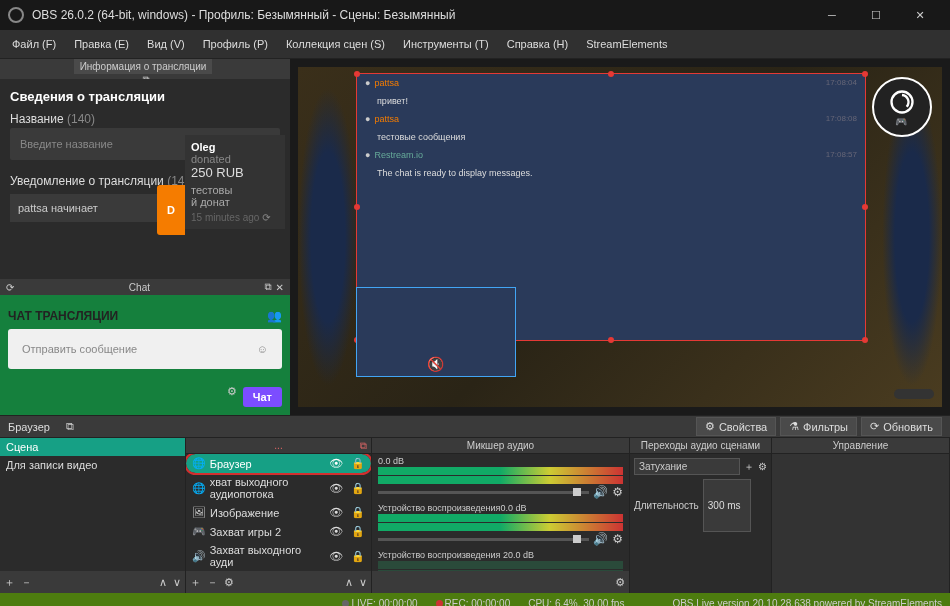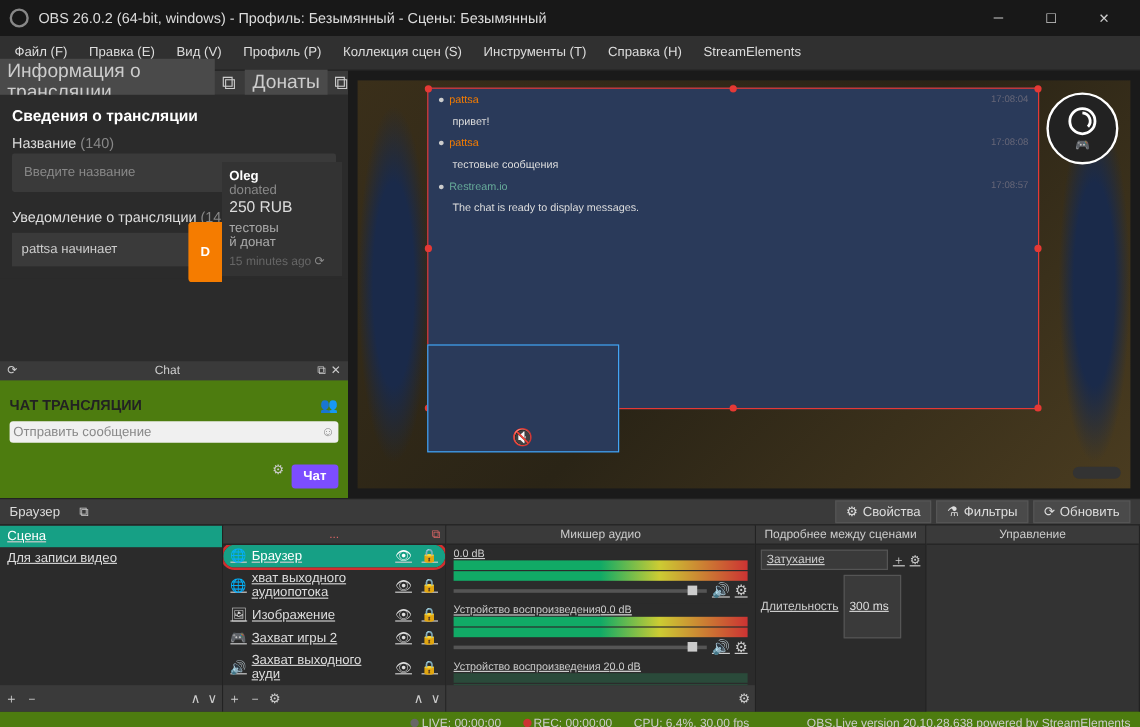--- a/index.html
+++ b/index.html
@@ -10,21 +10,21 @@
 .titlebar .title { flex: 1; color: #ddd; font-size: 12px; }
 .titlebar .win-btn { width: 44px; height: 30px; display: flex; align-items: center; justify-content: center; color: #ccc; }
 
 .menubar { background: #303030; height: 22px; display: flex; align-items: center; padding: 14px 4px; gap: 2px; border-bottom: 1px solid #222; }
 .menubar .mi { padding: 2px 8px; color: #ddd; }
 
 .content { display: flex; height: 356px; }
 
 
 .left { width: 290px; display: flex; flex-direction: column; background: #2b2b2b; }
-.tabs { display: flex; align-items: center; background: #3a3a3a; height: 20px; font-size: 16px; }
+.tabs { display: flex; align-items: center; background: #3a3a3a; height: 20px; font-size: 10px; flex-direction: column; }
 .tabs .tab { padding: 2px 6px; background: #4a4a4a; margin-right: 4px; }
 .tabs .pop { margin-left: 2px; }
 .broadcast { padding: 10px; background: #2b2b2b; }
 .broadcast h3 { font-size: 13px; color: #fff; margin-bottom: 8px; font-weight: 600; }
 .broadcast .lbl { font-size: 12px; color: #ddd; margin: 6px 0 2px; }
 .broadcast .cnt { color: #888; }
 .broadcast .inp { background: #3a3a3a; padding: 10px; border-radius: 2px; color: #888; }
 .broadcast .link { color: #5a8fd6; }
 .broadcast .notif { background: #3a3a3a; padding: 8px; margin-top: 6px; }
 
@@ -32,24 +32,24 @@
 .donation .d-icon { position: absolute; left: -28px; top: 50px; width: 28px; height: 50px; background: #f57c00; display: flex; align-items: center; justify-content: center; font-weight: bold; color: #fff; border-radius: 3px 0 0 3px; }
 .donation .name { color: #fff; font-weight: 600; }
 .donation .sub { color: #888; }
 .donation .amt { color: #ddd; font-size: 13px; }
 .donation .time { color: #666; font-size: 10px; margin-top: 4px; }
 .donation .reload { color: #888; }
 
 .chat-dock { background: #3a3a3a; }
 .chat-dock .hdr { display: flex; align-items: center; padding: 2px 6px; font-size: 10px; color: #ccc; }
 .chat-dock .hdr .sp { flex: 1; text-align: center; }
-.chat-white { background: #4d7c0f; padding: 8px; }
+.chat-white { background: #15803d; padding: 8px; }
 .chat-white .ct { text-align: center; font-weight: 600; color: #222; padding: 6px 0; font-size: 12px; display: flex; align-items: center; justify-content: center; gap: 6px; }
 .chat-white .ct .pi { margin-left: auto; }
-.chat-white .msg { background: #f0f0f0; padding: 3px; border-radius: 3px; color: #888; display: flex; }
+.chat-white .msg { background: #f0f0f0; padding: 14px; border-radius: 3px; color: #888; display: flex; }
 .chat-white .ft { display: flex; justify-content: flex-end; align-items: center; gap: 6px; padding-top: 6px; }
 .chat-white .ft .cbtn { background: #7c4dff; color: #fff; padding: 4px 10px; border-radius: 3px; font-weight: 600; margin-top: 12px; }
 
 
 .preview { flex: 1; background: #1a1a1a; position: relative; padding: 8px; }
 .preview-inner { width: 100%; height: 100%; background: linear-gradient(135deg, #3a2f1a 0%, #2a2416 50%, #4a3c20 100%); position: relative; overflow: hidden; }
 .preview-inner .arch { position: absolute; top: 20px; bottom: 20px; width: 60px; background: radial-gradient(ellipse at center, #1a2a4a 40%, transparent 70%); }
 .preview-inner .arch.l { left: 0; }
 .preview-inner .arch.r { right: 0; }
 .redbox { position: absolute; left: 58px; top: 6px; width: 510px; height: 268px; border: 1px solid #e53935; background: #2a3a5a; }
@@ -69,21 +69,21 @@
 .srcbar { background: #3a3a3a; height: 22px; display: flex; align-items: center; padding: 0 8px; gap: 4px; border-top: 1px solid #222; }
 .srcbar .nm { color: #ddd; margin-right: 10px; }
 .srcbar .pop2 { margin-left: 2px; margin-right: auto; }
 .srcbar .btn { background: #4a4a4a; padding: 2px 8px; display: flex; align-items: center; gap: 4px; color: #ddd; border: 1px solid #555; }
 
 
 .docks { display: flex; height: 156px; background: #333; border-top: 1px solid #222; }
 .dock { border-right: 1px solid #222; display: flex; flex-direction: column; }
 .dock .dh { background: #3a3a3a; padding: 2px; text-align: center; font-size: 10px; color: #ccc; border-bottom: 1px solid #222; position: relative; }
 .dock .dh .pop3 { position: absolute; right: 4px; top: 2px; }
-.dock .db { flex: 1; background: #2b2b2b; overflow: hidden; text-decoration: underline; }
+.dock .db { flex: 1; background: #2b2b2b; overflow: hidden; }
 .dock .df { background: #3a3a3a; height: 22px; display: flex; align-items: center; padding: 0 4px; gap: 6px; color: #ccc; }
 
 .scenes { width: 186px; }
 .sources { width: 186px; }
 .mixer { width: 258px; }
 .trans { width: 142px; }
 .ctrl { flex: 1; }
 
 .list-item { padding: 3px 6px; color: #ddd; display: flex; align-items: center; gap: 4px; }
 .list-item.sel { background: #16a085; color: #fff; }
@@ -365,21 +365,21 @@
     <div class="bar off"></div>
           <div class="bar off"></div>
     </div>
       </div>
     <div class="df">
       <span style="margin-left:auto;">⚙</span>
     </div>
   </div>
 
   <div class="dock trans">
-    <div class="dh">Подробнее между сценами</div>
+    <div class="dh">Переходы аудио сценами</div>
     <div class="db">
       <div class="row">
         <div class="sel2">Затухание</div>
         <span>＋</span>
         <span class="gear">⚙</span>
       </div>
       <div class="row">
         <span>Длительность</span>
         <div class="inp2">300 ms</div>
       </div>

